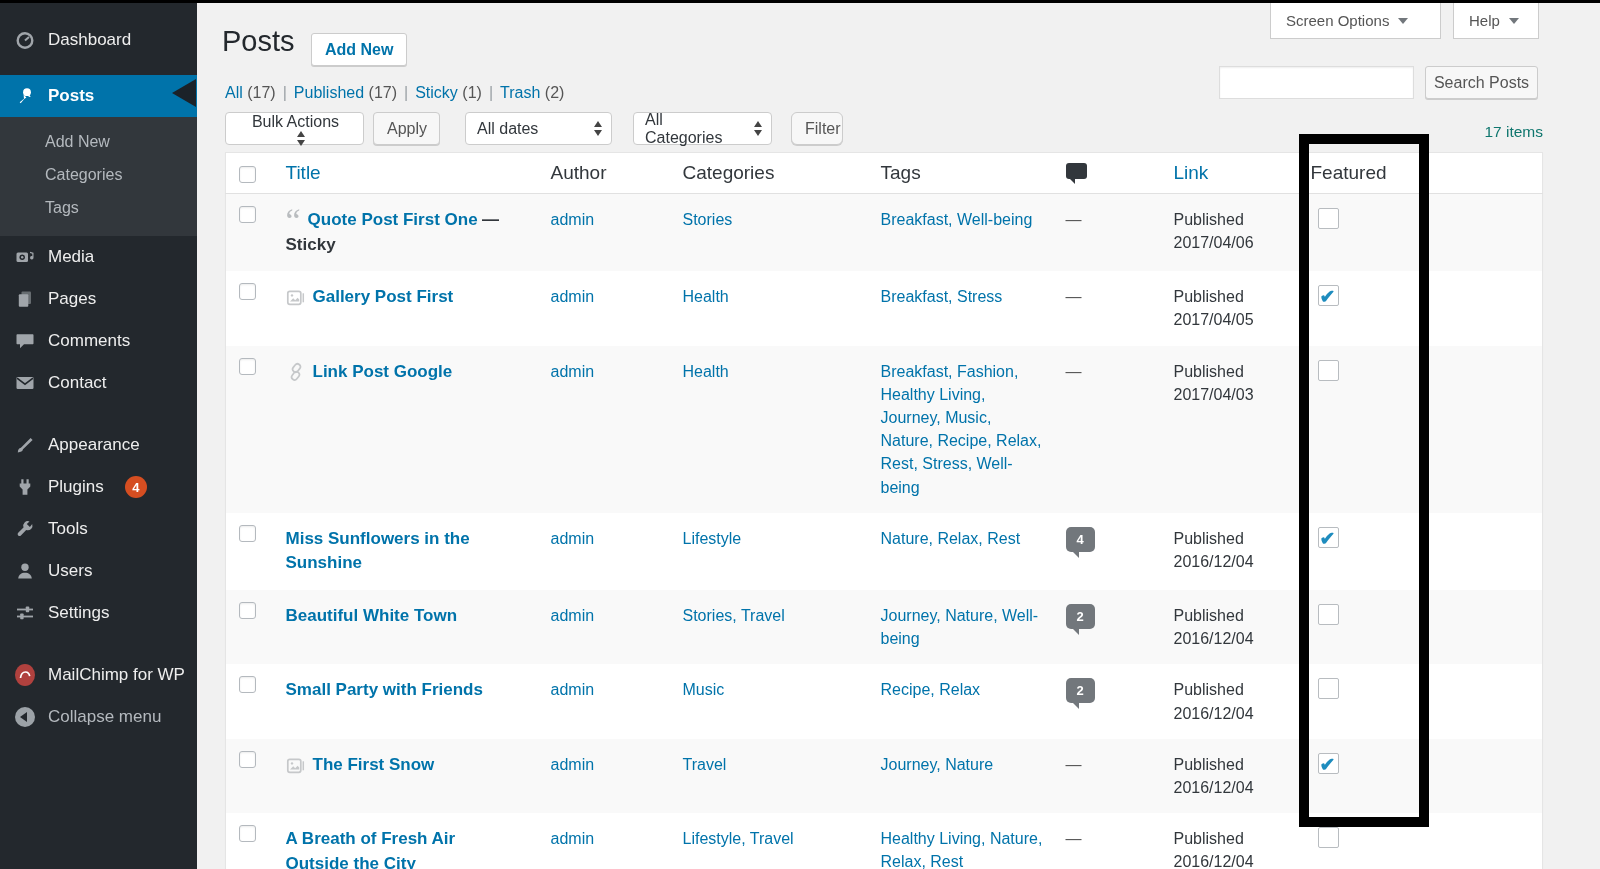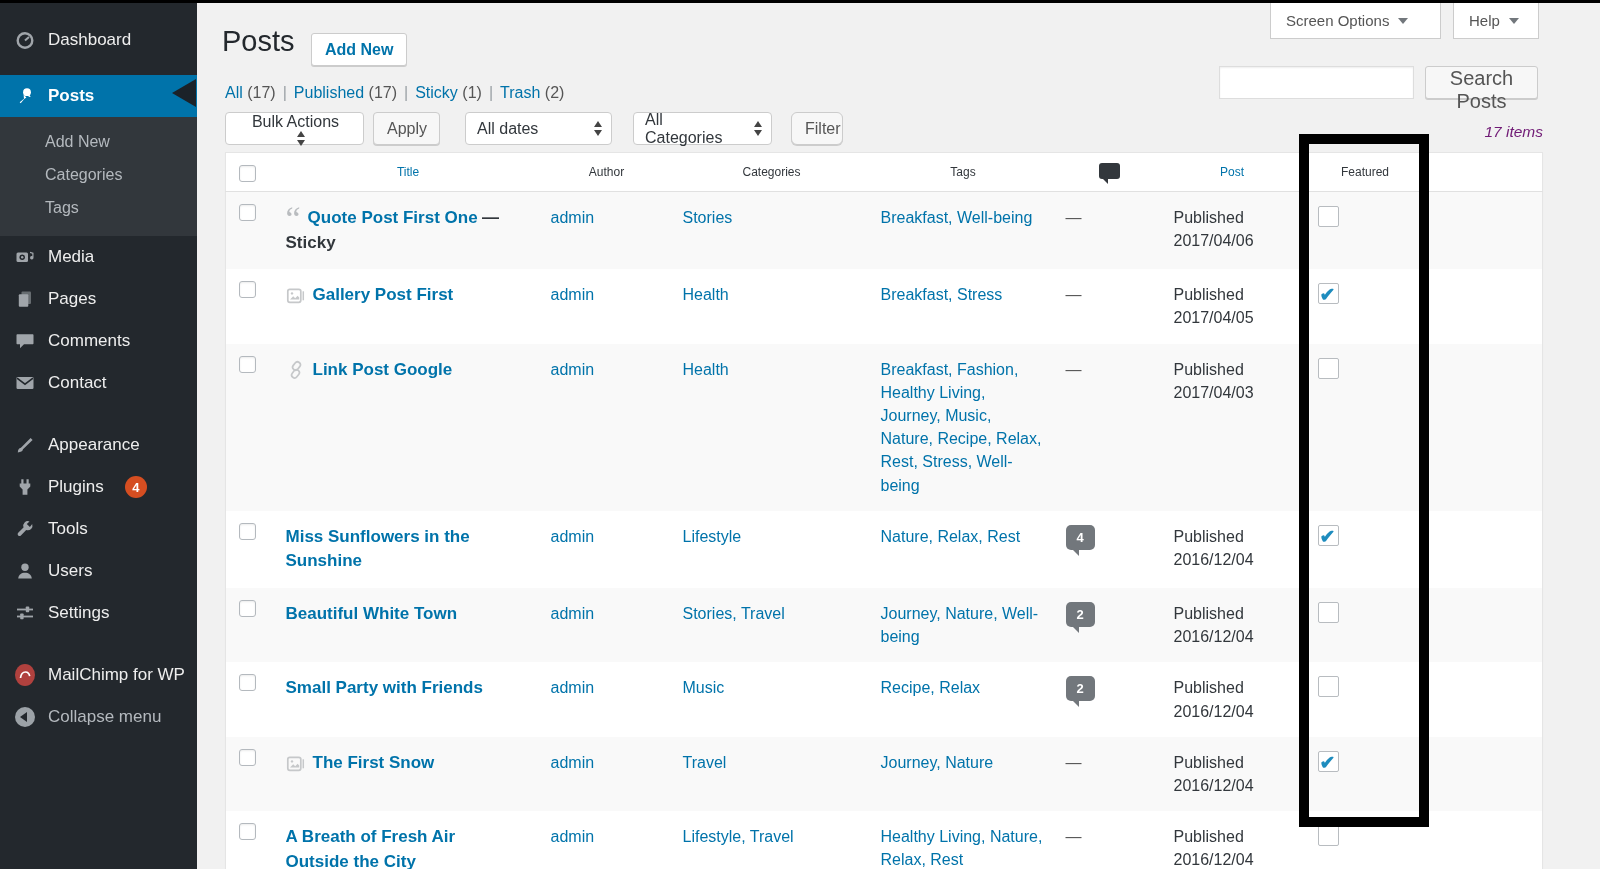--- a/index.html
+++ b/index.html
@@ -33,44 +33,44 @@
 
   .meta-tab { position:absolute; top:0; height:36px; background:#fff; border:1px solid #ccc; border-top:none; display:flex; align-items:center; gap:9px; padding:0 15px; font-size:15px; color:#555; cursor:pointer; }
   .meta-tab .caret-down { width:0; height:0; border-left:5px solid transparent; border-right:5px solid transparent; border-top:6px solid #72777c; }
   #screen-options-tab { left:1073px; width:171px; }
   #help-tab { left:1256px; width:86px; }
 
   .page-title { position:absolute; left:25px; top:22px; font-size:29px; font-weight:400; color:#23282d; }
   .add-new-btn { position:absolute; left:114px; top:30px; height:33px; padding:0 13px; background:#fff; border:1px solid #ccc; border-radius:3px; font-size:16px; font-weight:600; color:#0073aa; display:flex; align-items:center; cursor:pointer; box-shadow:0 1px 0 #ccc; }
 
   .search-input { position:absolute; left:1022px; top:63px; width:195px; height:33px; border:1px solid #ddd; background:#fff; border-radius:0; padding:0 8px; font-size:16px; box-shadow:inset 0 1px 2px rgba(0,0,0,.07); }
-  .search-btn { position:absolute; left:1228px; top:63px; height:33px; width:113px; background:#f7f7f7; border:1px solid #ccc; border-radius:3px; font-size:20px; color:#555; cursor:pointer; box-shadow:0 1px 0 #ccc; }
+  .search-btn { position:absolute; left:1228px; top:63px; height:33px; width:113px; background:#f7f7f7; border:1px solid #ccc; border-radius:3px; font-size:16px; color:#555; cursor:pointer; box-shadow:0 1px 0 #ccc; }
 
   .views { position:absolute; left:28px; top:81px; font-size:16px; color:#555; }
   .views a { color:#0073aa; text-decoration:none; cursor:pointer; }
   .views .count { color:#555; }
   .views .pipe { color:#9aa0a5; margin:0 7px; }
 
   .toolbar { position:absolute; left:28px; top:109px; height:33px; display:flex; align-items:center; }
   .wp-select { height:33px; background:#fff; border:1px solid #ccc; border-radius:4px; display:flex; align-items:center; justify-content:space-between; padding:0 9px 0 11px; font-size:16px; color:#32373c; cursor:pointer; }
   .updown { display:flex; flex-direction:column; gap:3px; margin-left:10px; }
   .updown i { display:block; width:0; height:0; border-left:4.5px solid transparent; border-right:4.5px solid transparent; }
   .updown .up { border-bottom:6px solid #444; }
   .updown .dn { border-top:6px solid #444; }
   .wp-btn { height:33px; background:#f7f7f7; border:1px solid #ccc; border-radius:4px; font-size:16px; color:#555; padding:4px 13px; cursor:pointer; box-shadow:0 1px 0 #ccc; }
   #bulk-select { width:139px; margin-right:9px;flex-direction:column; }
   #apply-btn { width:67px; margin-right:25px; }
   #dates-select { width:147px; margin-right:21px; }
   #cats-select { width:139px; margin-right:19px;justify-content:space-between; }
   #filter-btn { width:52px;border-radius:6px; }
-  .items-count { position:absolute; right:57px; top:120px; font-size:15.5px; color:#701a75;font-style:italic; }
+  .items-count { position:absolute; right:57px; top:120px; font-size:15.5px; color:#0f766e; }
 
   
   .posts-table { position:absolute; left:28px; top:149px; width:1318px; border-collapse:collapse; background:#fff; border:1px solid #e5e5e5; box-shadow:0 1px 1px rgba(0,0,0,.04); table-layout:fixed; }
-  .posts-table th { text-align:center; font-weight:400; font-size:12px; color:#32373c; padding:9px 10px; border-bottom:1px solid #e1e1e1; vertical-align:middle; }
+  .posts-table th { text-align:left; font-weight:400; font-size:19px; color:#32373c; padding:9px 10px; border-bottom:1px solid #e1e1e1; vertical-align:middle; }
   .posts-table th a { color:#0073aa; text-decoration:none; cursor:pointer; }
   .posts-table td { padding:14px 10px; font-size:16px; color:#32373c; vertical-align:top; line-height:1.45; }
   .posts-table tbody tr:nth-child(odd) { background:#f9f9f9; }
   .cb-col { padding-left:13px !important; padding-top:12px !important; }
   .checkbox { width:17px; height:17px; border:1px solid #b4b9be; border-radius:3px; background:#fff; box-shadow:inset 0 1px 2px rgba(0,0,0,.08); cursor:pointer; }
   td a, .tags-links, .cat-links { color:#0073aa; text-decoration:none; cursor:pointer; }
   .row-title { font-size:17px; font-weight:700; color:#0073aa; cursor:pointer; }
   .title-wrap { max-width:230px; }
   .title-suffix { font-size:17px; font-weight:700; color:#32373c; }
   .title-icon { display:inline-block; vertical-align:middle; margin-right:7px; }
@@ -301,21 +301,21 @@
       <thead>
         <tr>
           <th class="cb-col">
               <div class="checkbox"></div>
             </th>
           <th><a>Title</a></th>
           <th>Author</th>
           <th>Categories</th>
           <th>Tags</th>
           <th><span class="hdr-bubble"></span></th>
-          <th><a>Post</a></th>
+          <th><a>Link</a></th>
           <th>Featured</th>
           <th></th>
         </tr>
       </thead>
       <tbody>
         <tr>
           <td class="cb-col">
               <div class="checkbox"></div>
             </td>
           <td>

